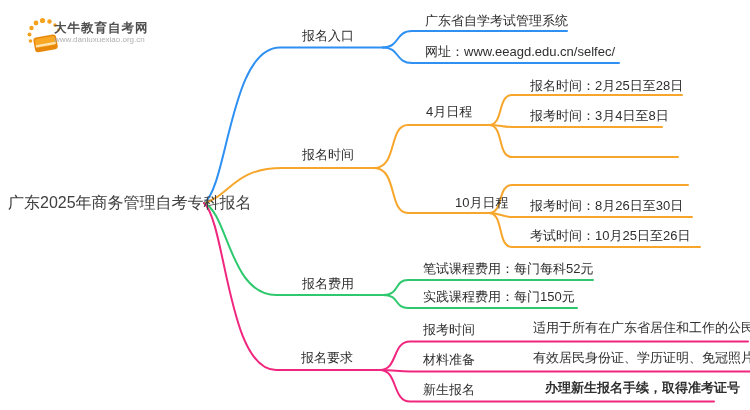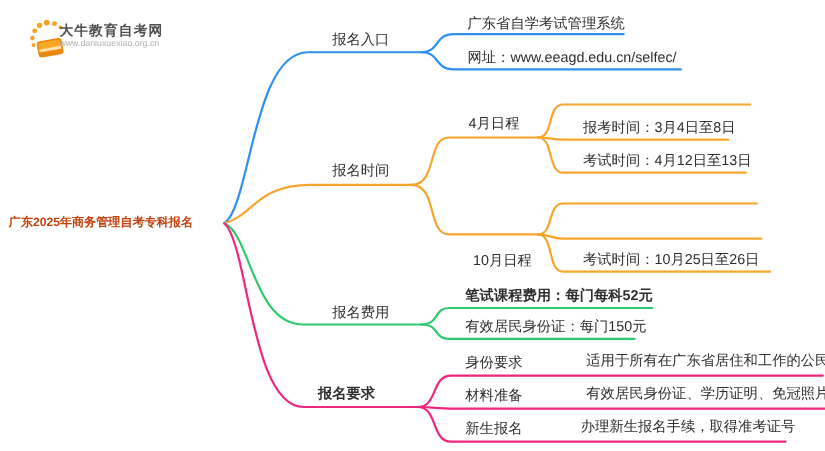--- a/index.html
+++ b/index.html
@@ -5,21 +5,21 @@
   html,body{margin:0;padding:0;background:#fff;}
   .stage{
     position:relative;width:750px;height:410px;background:#ffffff;
     overflow:hidden;font-family:"Liberation Sans",sans-serif;
   }
   .layer{position:absolute;left:0;top:0;}
   .nd{
     position:absolute;white-space:nowrap;
     font-size:13px;line-height:15px;color:#2e2e2e;
   }
-  .root{font-size:11px;font-weight:bold;color:#c2410c;}
+  .root{font-size:16px;font-weight:normal;color:#404040;}
   .logo{position:absolute;left:24px;top:16px;width:170px;height:40px;}
   .logo-icon{position:absolute;left:0;top:0;width:40px;height:40px;}
   .logo-title{
     position:absolute;left:30px;top:4px;font-size:12.5px;font-weight:bold;
     color:#4f4f4f;letter-spacing:1px;white-space:nowrap;
   }
   .logo-url{
     position:absolute;left:30px;top:19px;font-size:8px;color:#b0b0b0;white-space:nowrap;
   }
 </style>
@@ -81,30 +81,31 @@
   </div>
 
   <div class="nd root" style="left:8px;top:195px;">广东2025年商务管理自考专科报名</div>
 
   <div class="nd" style="left:302px;top:28px;text-align:center;">报名入口</div>
   <div class="nd" style="left:425px;top:13px;">广东省自学考试管理系统</div>
   <div class="nd" style="left:425px;top:44px;">网址：www.eeagd.edu.cn/selfec/</div>
 
   <div class="nd" style="left:302px;top:147px;text-align:right;">报名时间</div>
   <div class="nd" style="left:426px;top:104px;text-align:center;">4月日程</div>
+  <div class="nd" style="left:530px;top:78px;">报名时间：2月25日至28日</div>
   <div class="nd" style="left:530px;top:108px;">报考时间：3月4日至8日</div>
-  <div class="nd" style="left:530px;top:138px;">考试时间：4月12日至13日</div>
-  <div class="nd" style="left:430px;top:195px;margin-top:34px;">10月日程</div>
+  <div class="nd" style="left:455px;top:195px;">10月日程</div>
+  <div class="nd" style="left:530px;top:198px;">报考时间：8月26日至30日</div>
   <div class="nd" style="left:530px;top:228px;">考试时间：10月25日至26日</div>
 
   <div class="nd" style="left:302px;top:276px;">报名费用</div>
-  <div class="nd" style="left:423px;top:261px;font-weight:bold;">笔试课程费用：每门每科52元</div>
-  <div class="nd" style="left:423px;top:289px;">有效居民身份证：每门150元</div>
+  <div class="nd" style="left:423px;top:261px;">笔试课程费用：每门每科52元</div>
+  <div class="nd" style="left:423px;top:289px;">实践课程费用：每门150元</div>
 
-  <div class="nd" style="left:289px;top:350px;font-weight:bold;">报名要求</div>
-  <div class="nd" style="left:423px;top:322px;">身份要求</div>
+  <div class="nd" style="left:301px;top:350px;">报名要求</div>
+  <div class="nd" style="left:423px;top:322px;">报考时间</div>
   <div class="nd" style="left:533px;top:320px;">适用于所有在广东省居住和工作的公民</div>
   <div class="nd" style="left:423px;top:352px;">材料准备</div>
   <div class="nd" style="left:533px;top:350px;">有效居民身份证、学历证明、免冠照片</div>
   <div class="nd" style="left:423px;top:382px;">新生报名</div>
-  <div class="nd" style="left:528px;top:380px;">办理新生报名手续，取得准考证号</div>
+  <div class="nd" style="left:545px;top:380px;font-weight:bold;">办理新生报名手续，取得准考证号</div>
 
 </div>
 
 </body></html>

